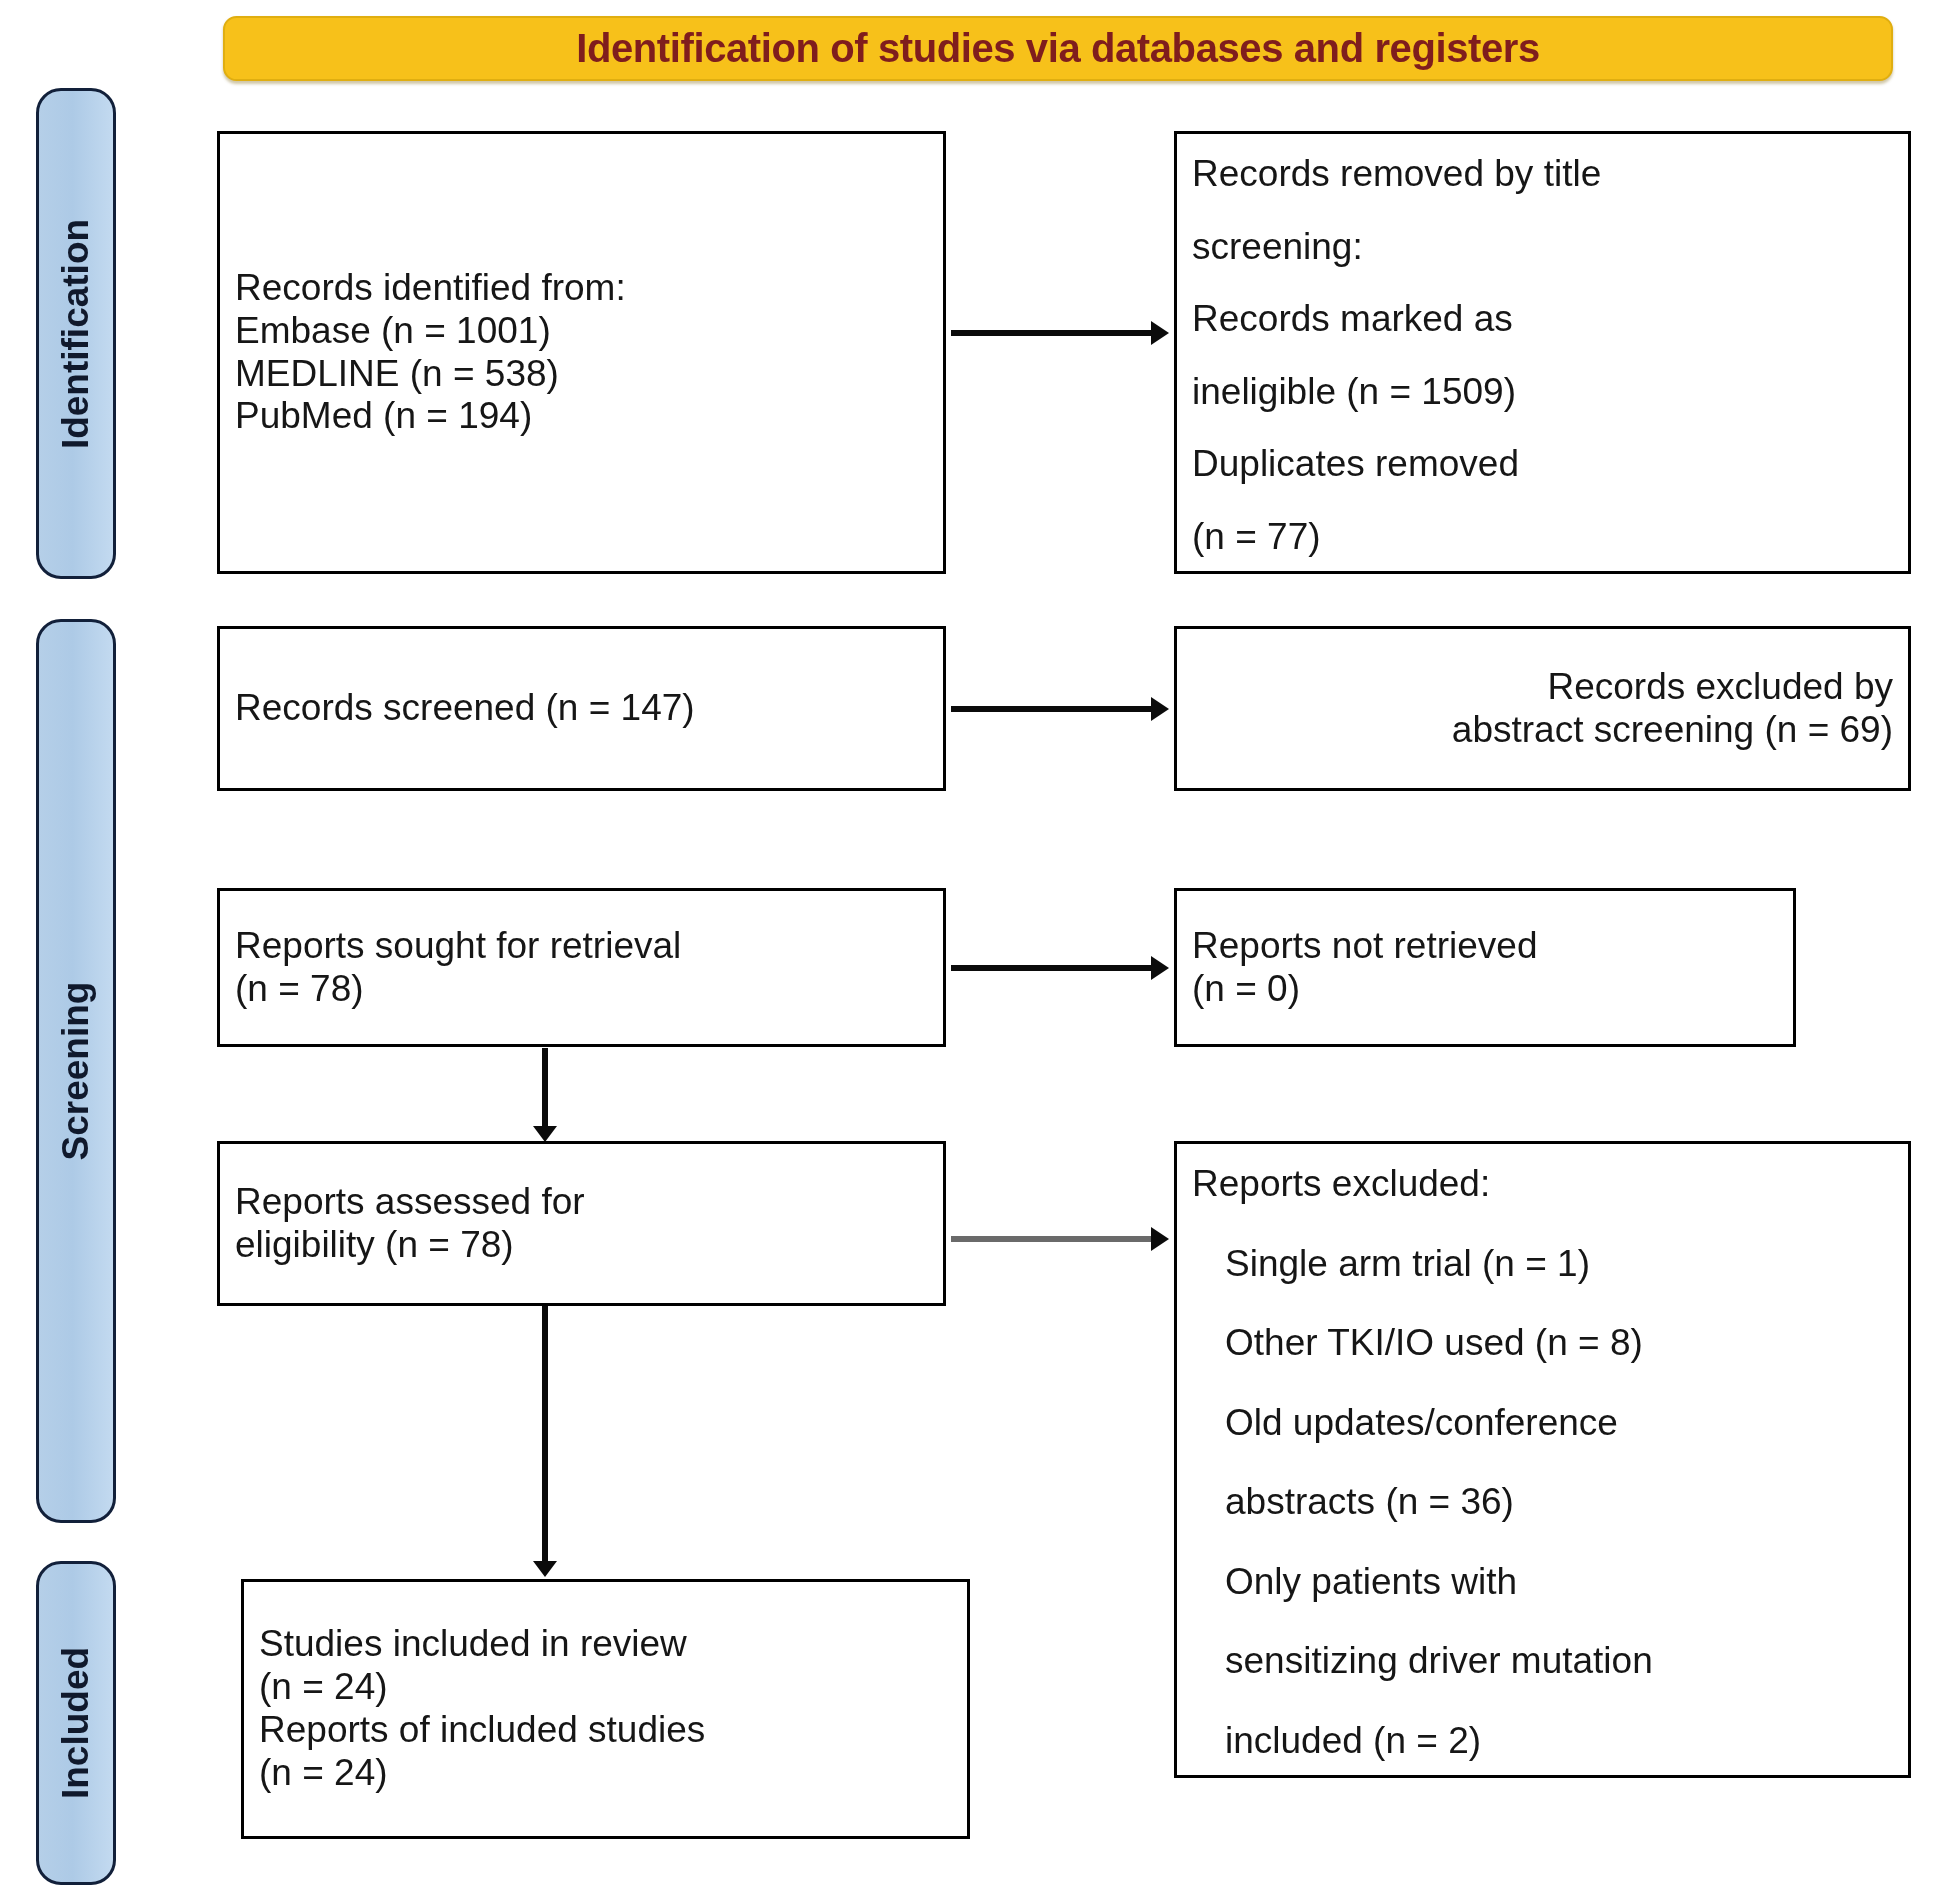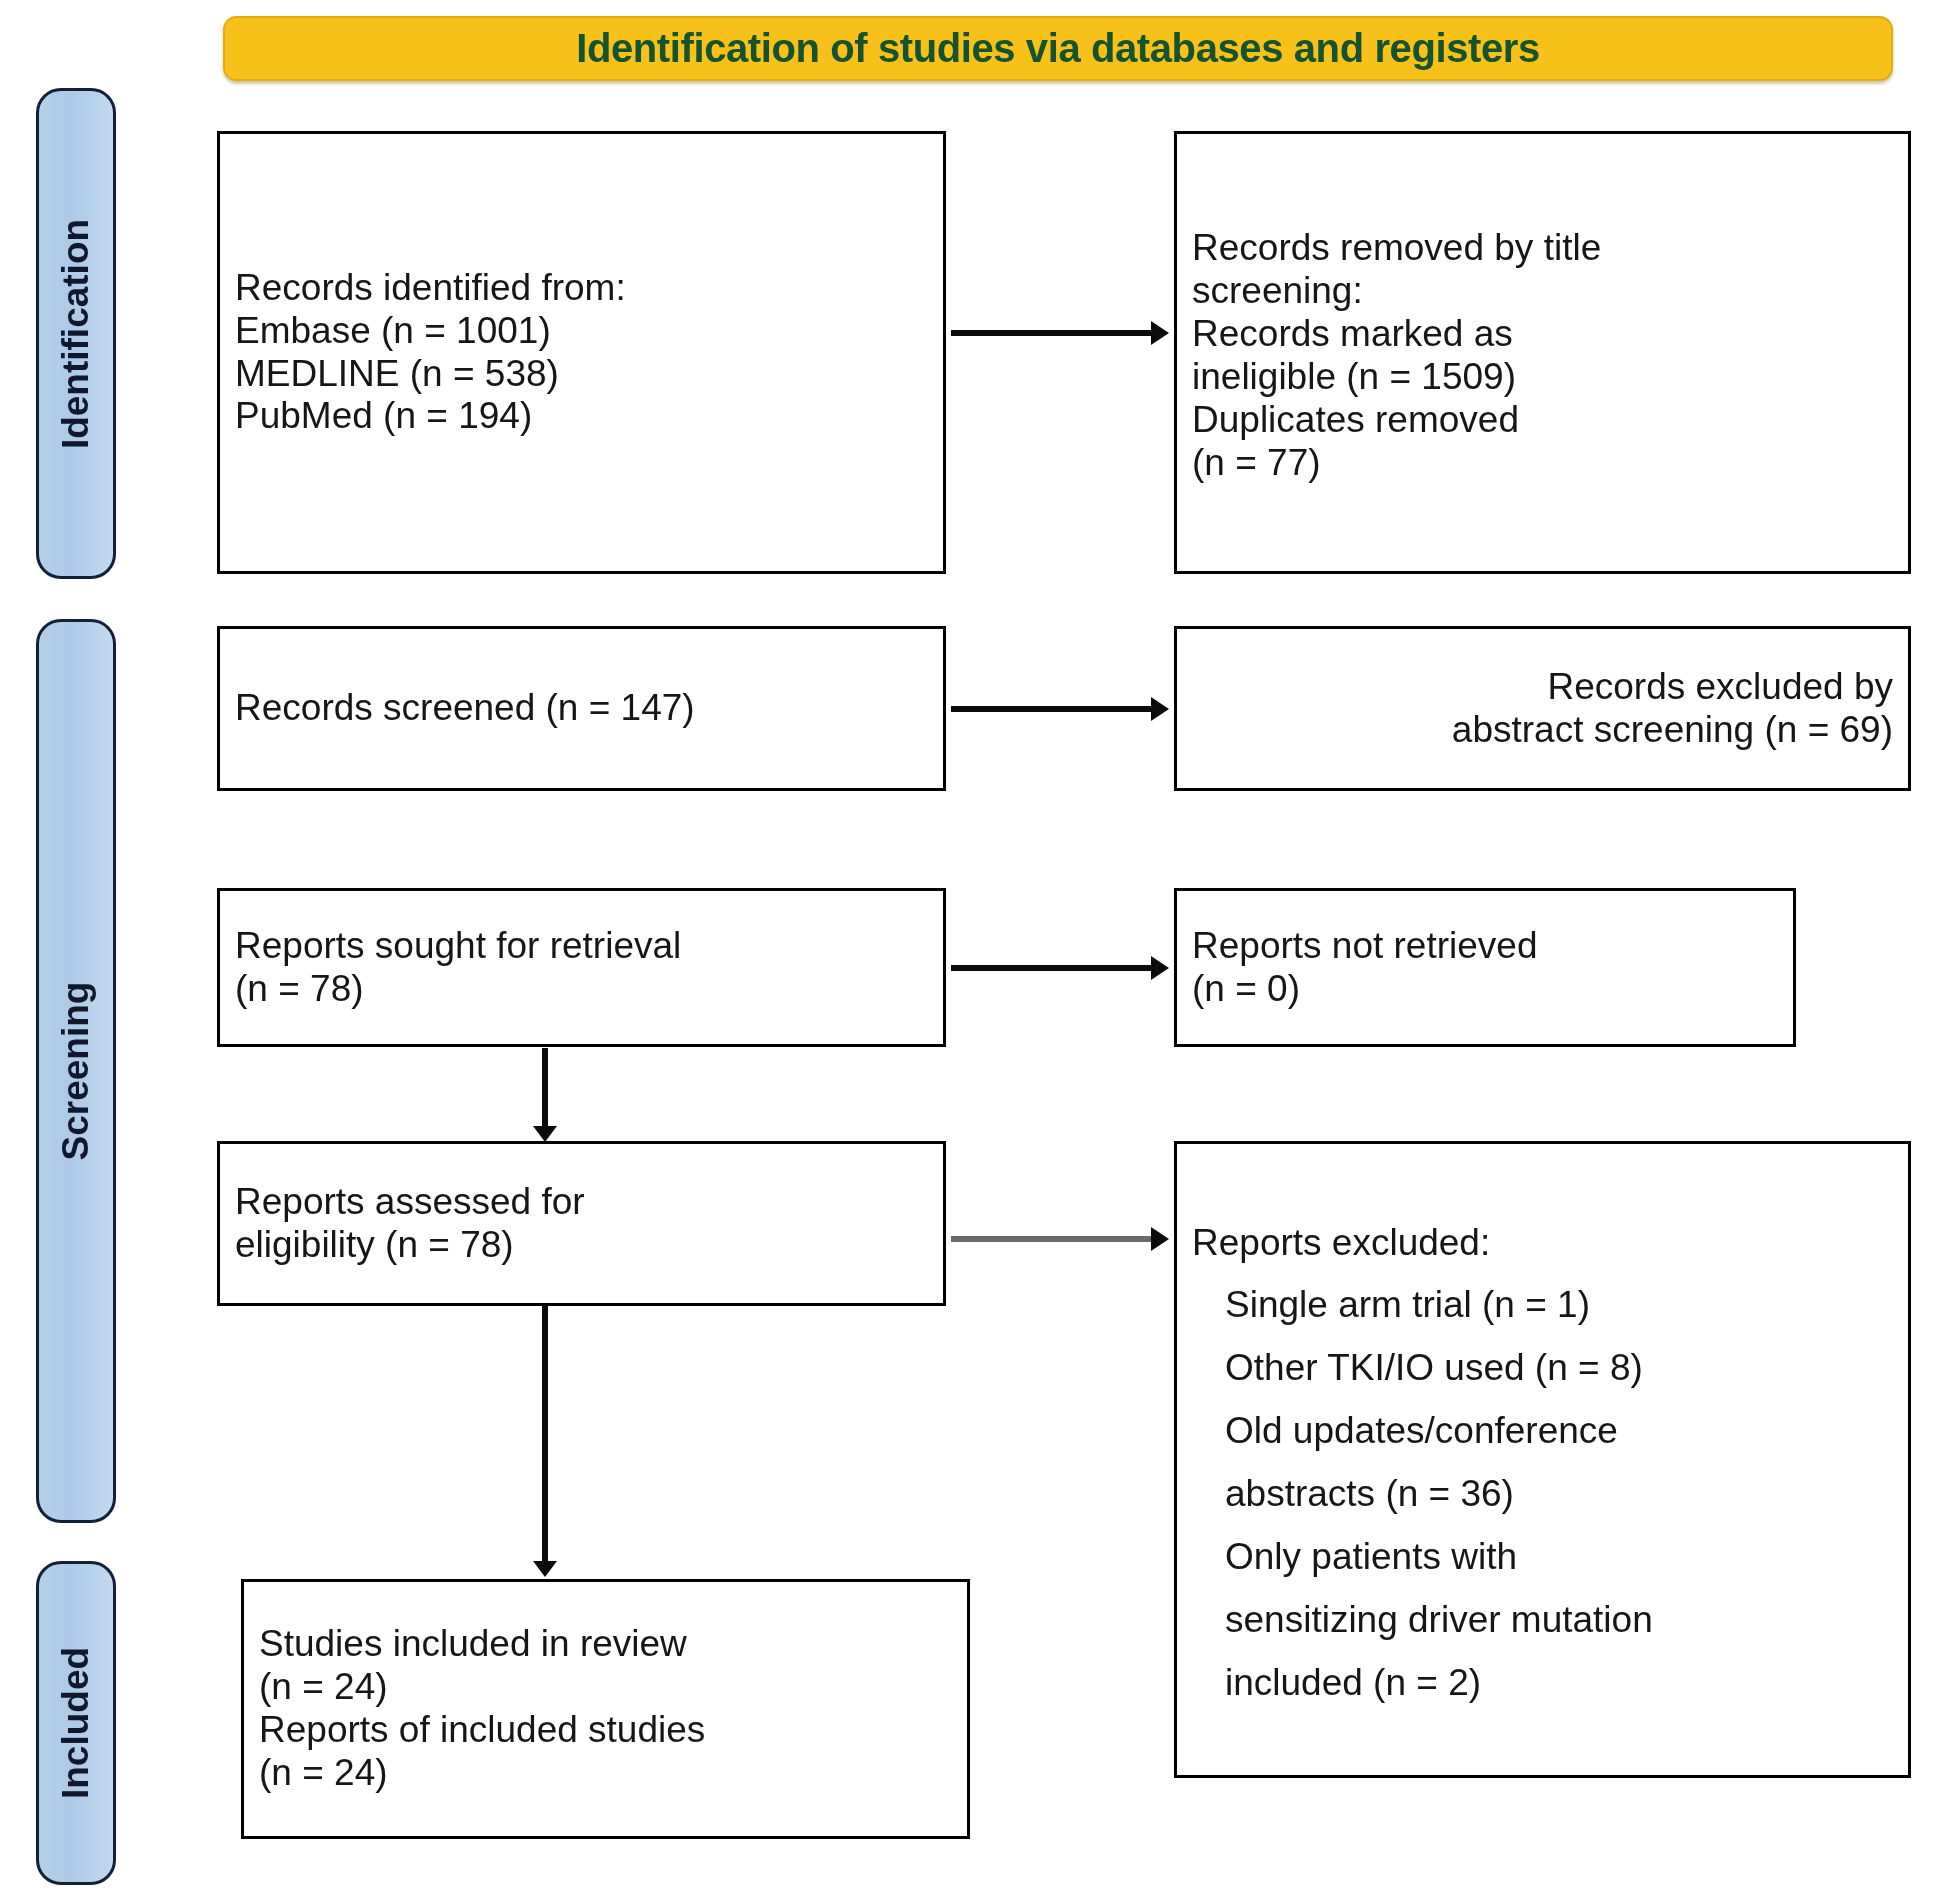--- a/index.html
+++ b/index.html
@@ -28,21 +28,21 @@
     border-radius: 13.4px;
     box-sizing: border-box;
     display: flex;
     align-items: center;
     justify-content: center;
     box-shadow: 0 2.2px 3px rgba(120, 95, 5, 0.35);
   }
   .banner-title {
     font-size: 40px;
     font-weight: bold;
-    color: #14532d;
+    color: #7f1d1d;
     letter-spacing: -0.4px;
     white-space: nowrap;
   }
 
   
   .rail {
     position: absolute;
     left: 36px;
     width: 80px;
     background: linear-gradient(to right, #b5cfe8 0%, #adcae6 45%, #c3daf0 100%);
@@ -67,21 +67,21 @@
     position: absolute;
     background: #ffffff;
     border: 3.7px solid #000000;
     box-sizing: border-box;
     padding: 12px 15px;
     display: flex;
     flex-direction: column;
     justify-content: center;
   }
   .node.pad-top {
-    justify-content: center;
+    justify-content: space-between;
     padding-top: 19.3px;
   }
   .line {
     font-size: 37px;
     line-height: 1.16;
     color: #161616;
     white-space: nowrap;
   }
   .line.indent {
     padding-left: 33px;

